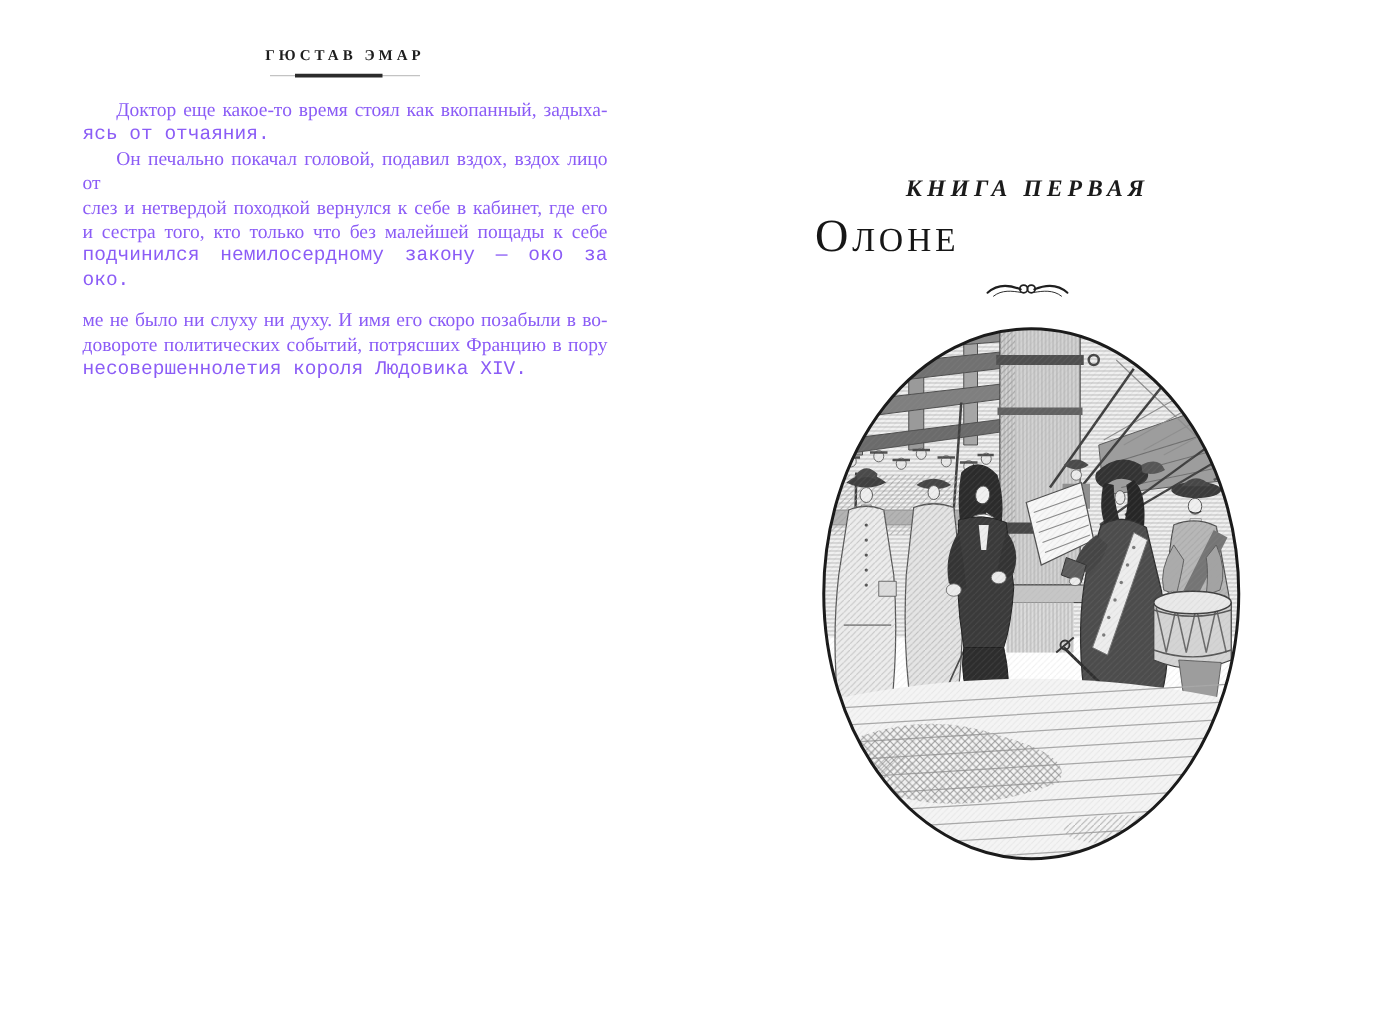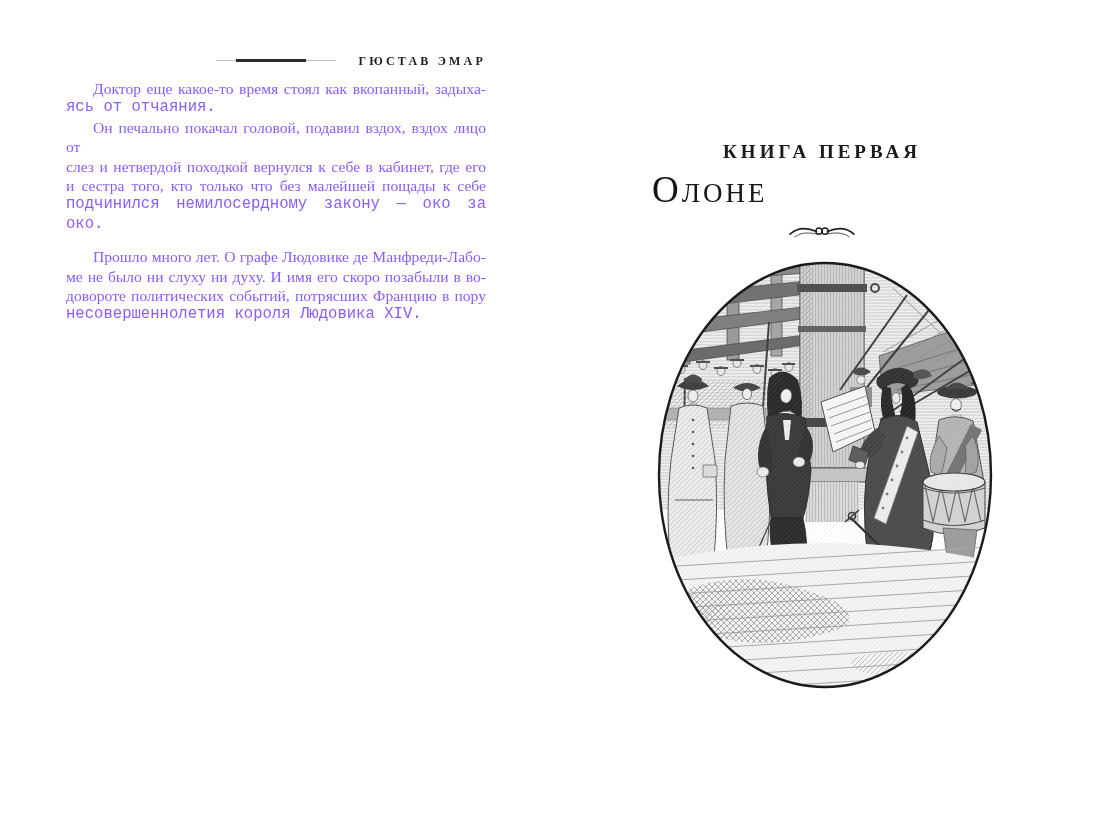--- a/index.html
+++ b/index.html
@@ -6,42 +6,42 @@
   body{
     width:1100px;height:825px;position:relative;overflow:hidden;
     background:#ffffff;
     font-family:"Liberation Serif","DejaVu Serif",serif;
   }
   .spread{position:absolute;inset:0;}
 
   
   .running-head{
     position:absolute;left:66px;top:37px;width:420px;
-    text-align:right;font-size:12px;font-weight:700;
-    letter-spacing:3.2px;color:#1e1e1e;white-space:nowrap;margin-top:17px;
+    text-align:center;font-size:12px;font-weight:700;
+    letter-spacing:3.2px;color:#1e1e1e;white-space:nowrap;
   }
   .head-rule{position:absolute;left:216px;top:59px;width:120px;height:3px;}
   .head-rule .thin{position:absolute;top:1px;left:0;width:100%;height:1px;background:#c3c3c3;}
   .head-rule .thick{position:absolute;top:0;left:17%;width:58%;height:3px;background:#2b2b2b;}
 
   .body-text{
     position:absolute;left:66px;top:79px;width:420px;
     font-size:15.6px;line-height:19.4px;color:#8b5cf6;
   }
   .body-text p{margin:0;padding:0;}
   .body-text p.section-break{margin-top:13px;}
   .line{display:block;text-align:justify;text-align-last:justify;}
   .line.last{text-align-last:left;font-family:Liberation Mono, monospace;}
   .line.first{text-indent:27px;}
 
   
   .book-heading{
     position:absolute;left:652px;top:141px;width:340px;
     text-align:center;font-size:19px;font-weight:600;
-    letter-spacing:4px;color:#1b1b1b;white-space:nowrap;
+    letter-spacing:4px;color:#1b1b1b;white-space:nowrap;font-style:italic;
   }
   .chapter-title{
     position:absolute;left:652px;top:172px;width:340px;
     text-align:left;font-size:27px;line-height:36px;
     letter-spacing:3px;color:#161616;white-space:nowrap;
   }
   .chapter-title::first-letter{font-size:37px;}
   .ornament{position:absolute;left:652px;top:221px;width:340px;text-align:center;}
   .illustration{position:absolute;left:655px;top:260px;width:340px;height:430px;}
 </style>
@@ -62,21 +62,20 @@
         <span class="line first">Доктор еще какое-то время стоял как вкопанный, задыха-</span>
         <span class="line last">ясь от отчаяния.</span>
       </p>
       <p>
         <span class="line first">Он печально покачал головой, подавил вздох, вздох лицо от</span>
         <span class="line">слез и нетвердой походкой вернулся к себе в кабинет, где его</span>
         <span class="line">и сестра того, кто только что без малейшей пощады к себе</span>
         <span class="line last">подчинился немилосердному закону — око за око.</span>
       </p>
       <p class="section-break">
-        <span class="line first">Прошло много лет. О графе Людовике де Манфреди-Лабо-</span>
         <span class="line">ме не было ни слуху ни духу. И имя его скоро позабыли в во-</span>
         <span class="line">довороте политических событий, потрясших Францию в пору</span>
         <span class="line last">несовершеннолетия короля Людовика XIV.</span>
       </p>
     </div>
   </div>
 
   <div>
     <div class="book-heading">КНИГА ПЕРВАЯ</div>
     <div class="chapter-title">ОЛОНЕ</div>

